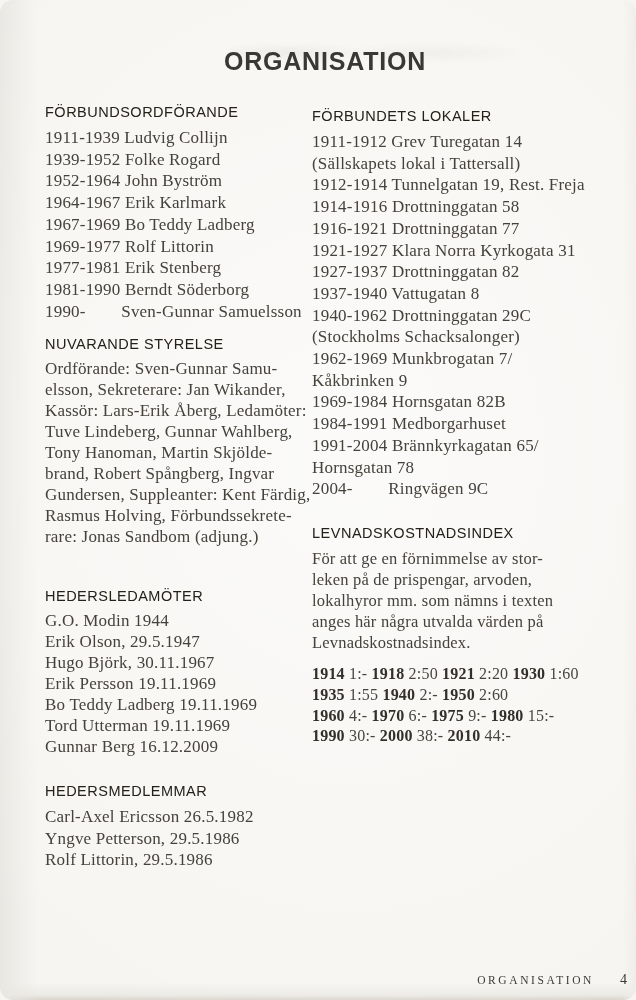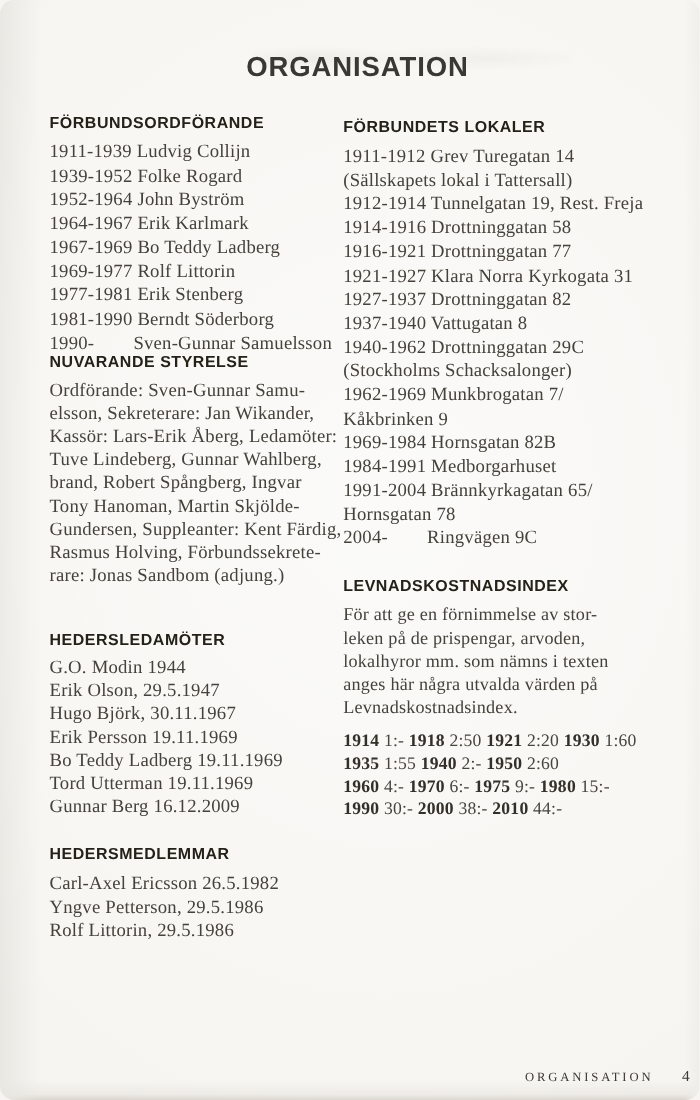--- a/index.html
+++ b/index.html
@@ -34,34 +34,34 @@
     font-family: "Liberation Sans", "DejaVu Sans", sans-serif;
     font-weight: 700; font-size: 25px; letter-spacing: 0.8px;
     color: #3a3835;
   }
   .col { position: absolute; }
   .col-left  { left: 45px;  top: 104px; width: 285px; }
   .col-right { left: 312px; top: 108px; width: 296px; }
   .sec-heading {
     margin: 0 0 7px 0;
     font-family: "Liberation Sans", "DejaVu Sans", sans-serif;
-    font-weight: 700; font-size: 14.5px; letter-spacing: 0.5px;
+    font-weight: 400; font-size: 14.5px; letter-spacing: 0.5px;
     color: #242119; line-height: 16px;
   }
   .line {
     font-size: 17px; line-height: 21.7px; color: #45423b;
     white-space: pre-wrap; letter-spacing: 0.2px;
   }
   .col-left .sec:nth-of-type(2) .line,
   .col-left .sec:nth-of-type(3) .line { line-height: 20.9px; }
   .para .line, .line.para { line-height: 21px; font-size: 16.5px; }
   .index-block { margin-top: 11px; }
   .index-line { font-size: 16px; line-height: 20.8px; color: #48453e; }
   .index-line b { font-weight: 700; color: #33302a; font-family: Liberation Serif, serif; }
-  .col-left .sec:nth-of-type(2) { }
+  .col-left .sec:nth-of-type(2) { margin-top: 14px; }
   .col-left .sec:nth-of-type(3) { margin-top: 41px; }
   .col-left .sec:nth-of-type(4) { margin-top: 25px; }
   .col-right .sec:nth-of-type(2) { margin-top: 25px; }
   .footer {
     position: absolute; right: 9px; bottom: 12px;
     display: flex; align-items: baseline; gap: 26px;
     color: #3c3933;
   }
   .footer-label {
     font-size: 11.5px; letter-spacing: 2.6px; font-variant: small-caps;
@@ -89,22 +89,22 @@
         <div class="line">1977-1981 Erik Stenberg</div>
         <div class="line">1981-1990 Berndt Söderborg</div>
         <div class="line">1990-        Sven-Gunnar Samuelsson</div>
       </section>
       <section class="sec">
         <h2 class="sec-heading">NUVARANDE STYRELSE</h2>
         <div class="line">Ordförande: Sven-Gunnar Samu-</div>
         <div class="line">elsson, Sekreterare: Jan Wikander,</div>
         <div class="line">Kassör: Lars-Erik Åberg, Ledamöter:</div>
         <div class="line">Tuve Lindeberg, Gunnar Wahlberg,</div>
+        <div class="line">Tony Hanoman, Martin Skjölde-</div>
         <div class="line">brand, Robert Spångberg, Ingvar</div>
-        <div class="line">Tony Hanoman, Martin Skjölde-</div>
         <div class="line">Gundersen, Suppleanter: Kent Färdig,</div>
         <div class="line">Rasmus Holving, Förbundssekrete-</div>
         <div class="line">rare: Jonas Sandbom (adjung.)</div>
       </section>
       <section class="sec">
         <h2 class="sec-heading">HEDERSLEDAMÖTER</h2>
         <div class="line">G.O. Modin 1944</div>
         <div class="line">Erik Olson, 29.5.1947</div>
         <div class="line">Hugo Björk, 30.11.1967</div>
         <div class="line">Erik Persson 19.11.1969</div>

